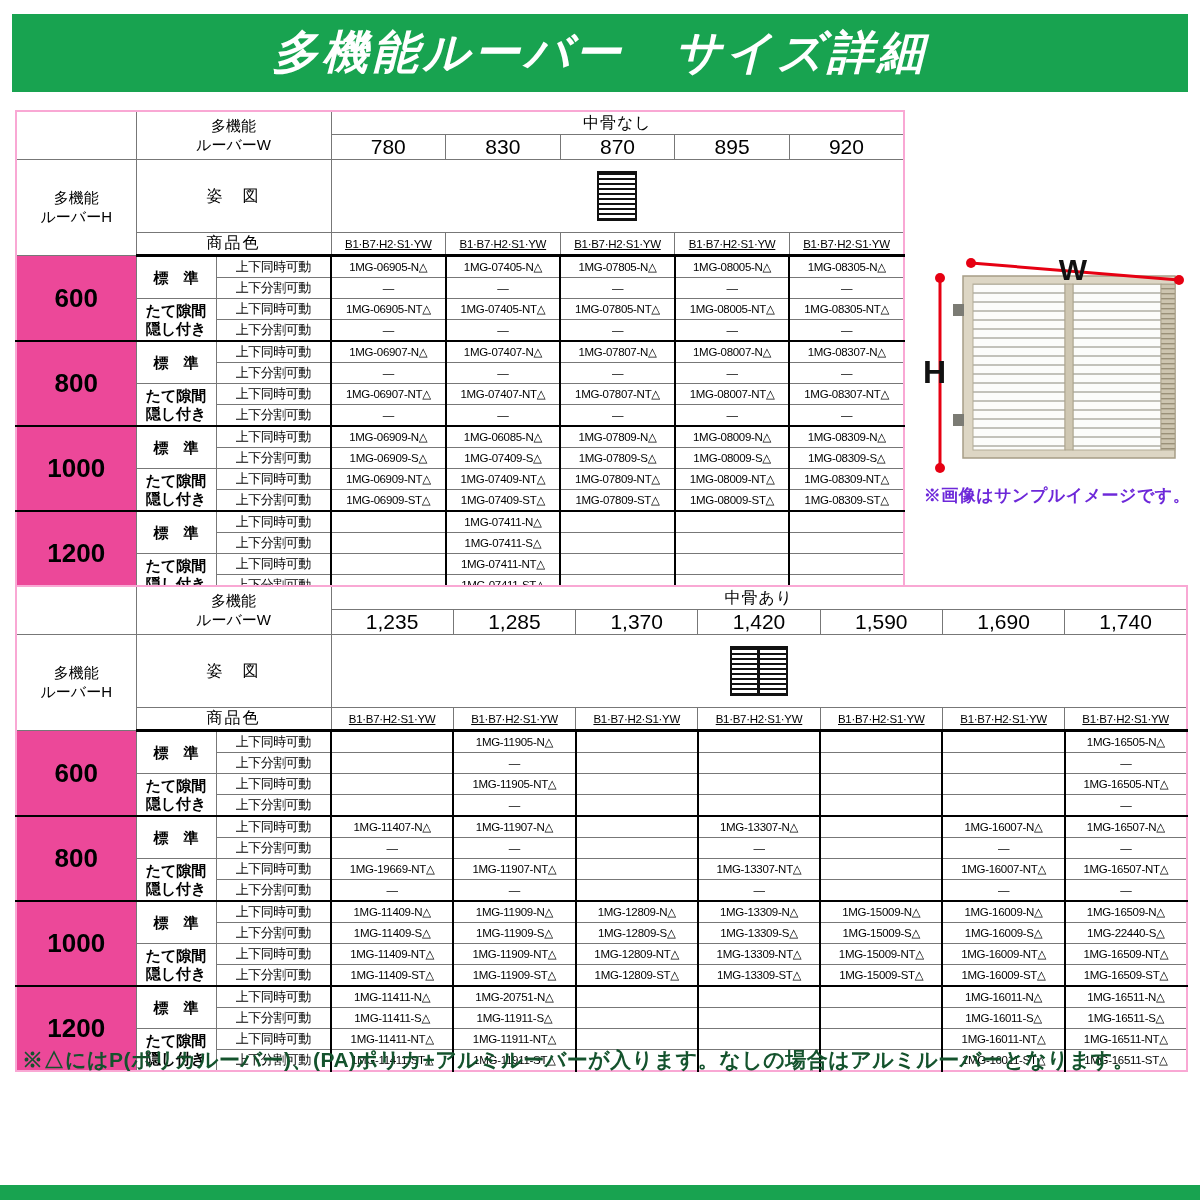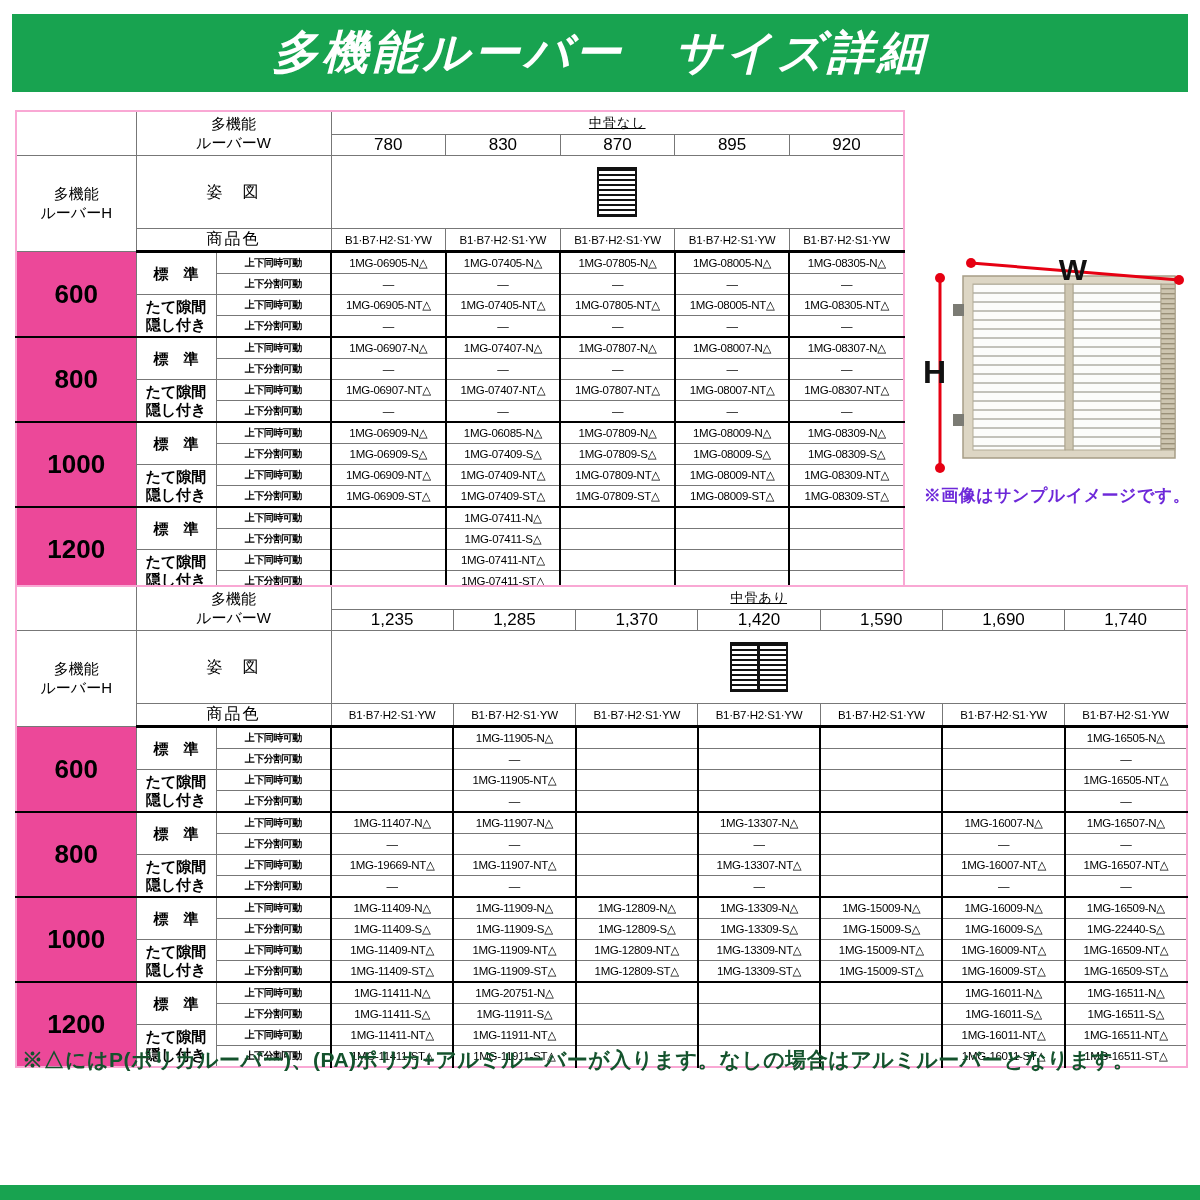--- a/index.html
+++ b/index.html
@@ -32,27 +32,27 @@
   
   .wth,.grp-title,.figcell,.colorcode,td.code{border-left:2px solid #000;}
 
   
   .rb-dash{border-bottom:1px dashed #333 !important;}
   .rb-solid{border-bottom:1px solid #777 !important;}
   .rb-thick{border-bottom:2.5px solid #000 !important;}
 
   
   .wlab,.hlab{font-weight:bold;font-size:15px;line-height:1.25;}
-  .grp-title{font-weight:bold;font-size:13px;letter-spacing:1px;text-decoration:underline;}
-  .wth{font-weight:bold;font-size:17px;}
+  .grp-title{font-weight:bold;font-size:16px;letter-spacing:1px;}
+  .wth{font-weight:bold;font-size:21px;}
   .figlab,.colorlab{font-weight:bold;font-size:16px;letter-spacing:2px;}
-  .colorcode{font-weight:bold;font-size:11.5px;letter-spacing:-0.3px;}
+  .colorcode{font-weight:bold;font-size:11.5px;letter-spacing:-0.3px;text-decoration:underline;}
   th.hgt{font-weight:bold;font-size:26px;background:#ec4899;}
   th.grp{font-size:15px;font-weight:600;line-height:1.2;}
-  th.mode{font-weight:bold;font-size:10px;letter-spacing:-0.5px;}
+  th.mode{font-weight:normal;font-size:13px;letter-spacing:-0.5px;}
   td.code{font-size:11.5px;letter-spacing:-0.3px;}
 
   
   .licon{display:inline-block;width:40px;height:50px;border:2px solid #111;box-sizing:border-box;
          background:repeating-linear-gradient(180deg,#111 0,#111 2px,#fff 2px,#fff 5px);vertical-align:middle;}
   .licon.wide{width:58px;position:relative;}
   .licon.wide::after{content:"";position:absolute;top:0;bottom:0;left:50%;width:3px;margin-left:-1.5px;background:#111;}
 
   
   .sample{position:absolute;left:922px;top:250px;width:270px;text-align:center;}

